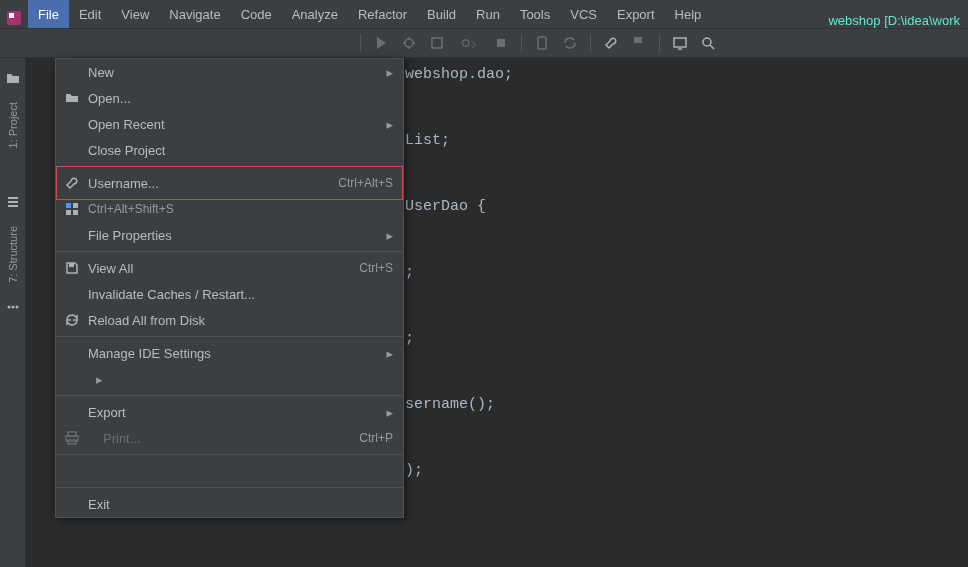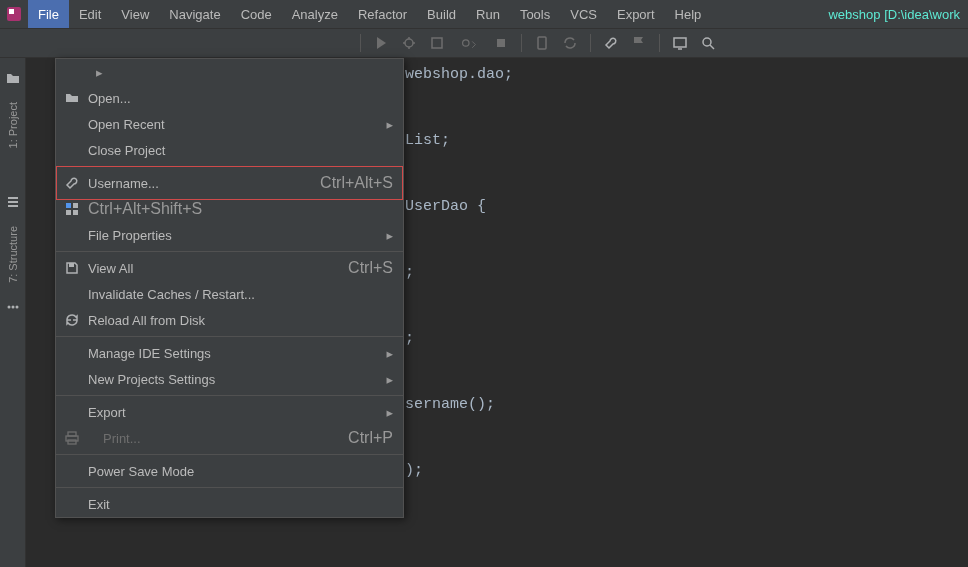--- a/index.html
+++ b/index.html
@@ -1,18 +1,18 @@
 <!DOCTYPE html>
 <html><head>
   <meta charset="utf-8">
   <style>
     * { margin: 0; padding: 0; box-sizing: border-box; }
     body { font-family: "Segoe UI", Arial, sans-serif; background: #2b2b2b; width: 968px; height: 567px; overflow: hidden; font-size: 13px; }
     
-    .menubar { display: flex; height: 28px; background: #3c3f41; align-items: center; color: #bbbbbb; }
+    .menubar { display: flex; height: 28px; background: #3c3f41; align-items: flex-end; color: #bbbbbb; }
     .menubar .app-icon { width: 20px; height: 20px; margin: 0 4px; display: flex; align-items: center; justify-content: center; }
     .menubar .menu-item { padding: 0 10px; height: 28px; display: flex; align-items: center; cursor: default; }
     .menubar .menu-item.selected { background: #4b6eaf; color: #fff; }
     .menubar .project-path { margin-left: auto; padding: 0 8px; color: #5eead4; }
     
     .toolbar { display: flex; height: 30px; background: #3c3f41; border-top: 1px solid #323232; border-bottom: 1px solid #323232; align-items: center; padding: 0 4px; color: #afb1b3; }
     .toolbar .tb-btn { width: 24px; height: 24px; display: flex; align-items: center; justify-content: center; margin: 0 2px; }
     .toolbar .tb-sep { width: 1px; height: 18px; background: #555; margin: 0 6px; }
     
     .body { display: flex; height: calc(567px - 58px); }
@@ -23,21 +23,21 @@
     
     .editor { flex: 1; position: relative; background: #2b2b2b; }
     .code { padding: 0 0 0 370px; color: #a9b7c6; font-family: "Consolas", "Courier New", monospace; font-size: 15px; line-height: 33px; white-space: pre; }
     .code .pkg { color: #a9b7c6; }
     .code .type { color: #a9b7c6; }
     
     .dropdown { position: absolute; top: 0; left: 29px; width: 349px; background: #3c3f41; border: 1px solid #515151; box-shadow: 2px 2px 8px rgba(0,0,0,0.5); z-index: 10; }
     .dropdown .item { display: flex; align-items: center; height: 26px; padding: 0 10px 0 6px; color: #bbbbbb; cursor: default; position: relative; }
     .dropdown .item .icon-slot { width: 20px; height: 18px; margin-right: 6px; display: flex; align-items: center; justify-content: center; color: #afb1b3; }
     .dropdown .item .label { flex: 1; }
-    .dropdown .item .shortcut { color: #999; font-size: 16px; }
+    .dropdown .item .shortcut { color: #999; font-size: 12px; }
     .dropdown .item .arrow { color: #999; margin-left: 8px; }
     .dropdown .item.disabled { color: #6e6e6e; gap: 15px; }
     .dropdown .item.disabled .icon-slot { color: #6e6e6e; }
     .dropdown .sep { height: 1px; background: #515151; margin: 3px 0; }
     .dropdown .highlight-box { position: absolute; border: 1px solid #d04a4a; pointer-events: none; }
     
     svg { width: 16px; height: 16px; }
   </style>
 </head>
 <body>
@@ -169,20 +169,21 @@
 
 <span>);</span>
 
 <span>Username()</span>;
 
 <span>()</span>;</div>
 
     <div class="dropdown" id="dropdown">
         <div class="item">
           <span class="icon-slot"></span>
+          <span class="label">New</span>
           <span class="arrow">▸</span>
         </div>
         <div class="item">
           <span class="icon-slot">
             <svg viewBox="0 0 16 16">
               <path d="M2 4h4l2 2h6v6H2z" fill="#afb1b3"></path>
             </svg>
           </span>
           <span class="label">Open...</span>
         </div>
@@ -245,21 +246,20 @@
           <span class="label">Reload All from Disk</span>
         </div>
         <div class="sep"></div>
         <div class="item">
           <span class="icon-slot"></span>
           <span class="label">Manage IDE Settings</span>
           <span class="arrow">▸</span>
         </div>
         <div class="item">
           <span class="icon-slot"></span>
-          <span class="label">New Projects Settings</span>
           <span class="arrow">▸</span>
         </div>
         <div class="sep"></div>
         <div class="item">
           <span class="icon-slot"></span>
           <span class="label">Export</span>
           <span class="arrow">▸</span>
         </div>
         <div class="item disabled">
           <span class="icon-slot">
@@ -268,21 +268,20 @@
               <rect x="2" y="6" width="12" height="5" fill="none" stroke="currentColor" stroke-width="1.3"></rect>
               <rect x="4" y="10" width="8" height="4" fill="none" stroke="currentColor" stroke-width="1.3"></rect>
             </svg>
           </span>
           <span class="label">Print...</span>
           <span class="shortcut">Ctrl+P</span>
         </div>
         <div class="sep"></div>
         <div class="item">
           <span class="icon-slot"></span>
-          <span class="label">Power Save Mode</span>
         </div>
         <div class="sep"></div>
         <div class="item">
           <span class="icon-slot"></span>
           <span class="label">Exit</span>
         </div>
         <div class="highlight-box" style="left: 0px; width: 100%; top: 107px; height: 34px;"></div>
       </div>
   </div>
 </div>

